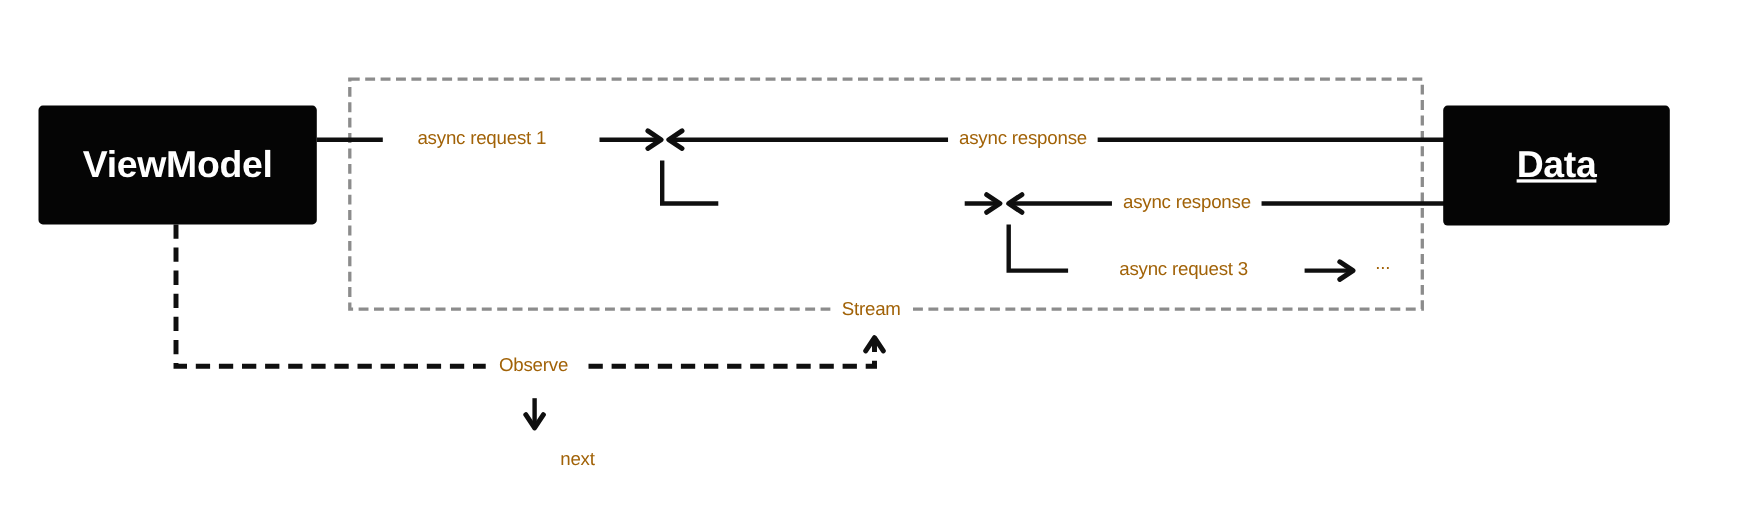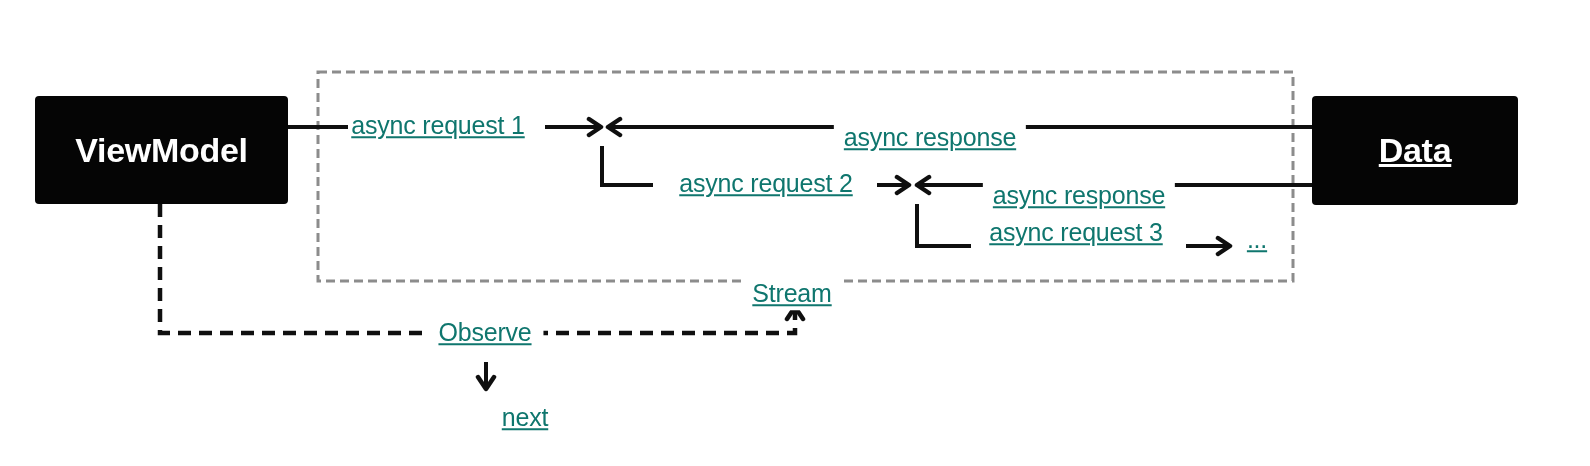--- a/index.html
+++ b/index.html
@@ -32,28 +32,27 @@
     font-weight: 700;
     letter-spacing: -0.3px;
     z-index: 3;
   }
   .node.vm   { left: 35px;   top: 96px; width: 253px; height: 108px; }
   .node.data { left: 1312px; top: 96px; width: 206px; height: 109px; text-decoration: underline; }
   .lbl {
     position: absolute;
     transform: translate(-50%, -50%);
     white-space: nowrap;
-    font-size: 25px;
+    font-size: 17px;
     letter-spacing: -0.2px;
-    color: #0f766e;
+    color: #a16207;
     z-index: 2;
     line-height: 1.1;
-    text-decoration: underline;
   }
-  .lbl.mask { background: #ffffff; padding: 2px 10px; margin-top: 12px; }
+  .lbl.mask { background: #ffffff; padding: 2px 10px; }
   .lbl.wide-mask { background: #ffffff; padding: 2px 12px; }
   svg.wires { z-index: 1; }
 </style>
 </head>
 <body>
 
 <div class="canvas">
 
   <svg class="layer wires" width="1590" height="466" viewBox="0 0 1590 466">
     <defs>
@@ -87,22 +86,21 @@
 
   <div class="node vm">
     <span>ViewModel</span>
   </div>
   <div class="node data">
     <span>Data</span>
   </div>
 
   <div class="lbl" style="left:438px; top:126px;">async request 1</div>
   <div class="lbl mask" style="left:930px; top:126px;">async response</div>
-  <div class="lbl" style="left:766px; top:184px;">async request 2</div>
   <div class="lbl mask" style="left:1079px; top:184px;">async response</div>
-  <div class="lbl" style="left:1076px; top:233px;">async request 3</div>
+  <div class="lbl" style="left:1076px; top:245px;">async request 3</div>
   <div class="lbl" style="left:1257px; top:240px;">...</div>
 
   <div class="lbl mask" style="left:792px; top:282px;">Stream</div>
   <div class="lbl wide-mask" style="left:485px; top:333px;">Observe</div>
   <div class="lbl" style="left:487px; top:418px;margin-left:38px;">next</div>
 
 </div>
 
 </body></html>

